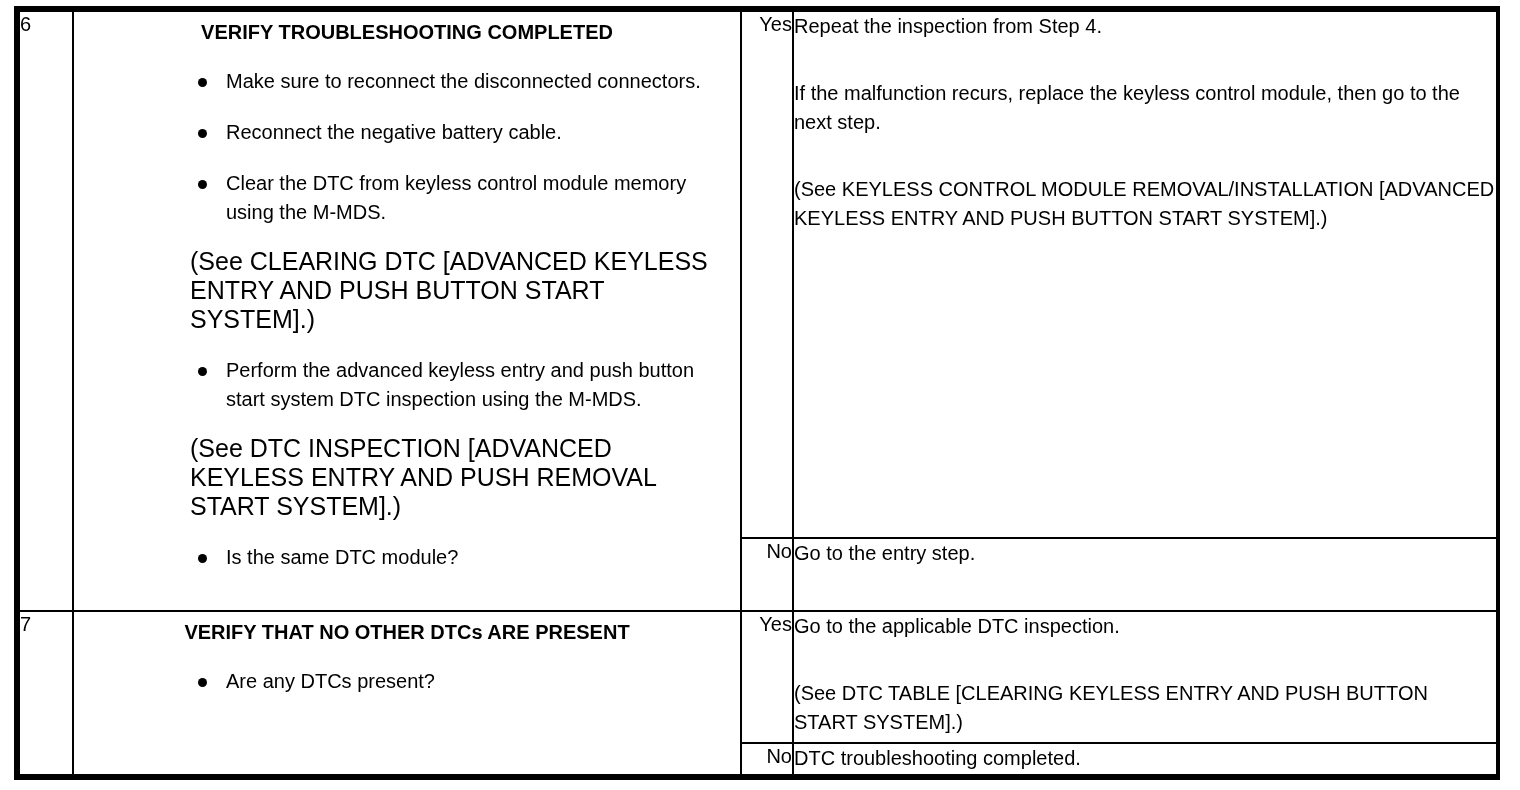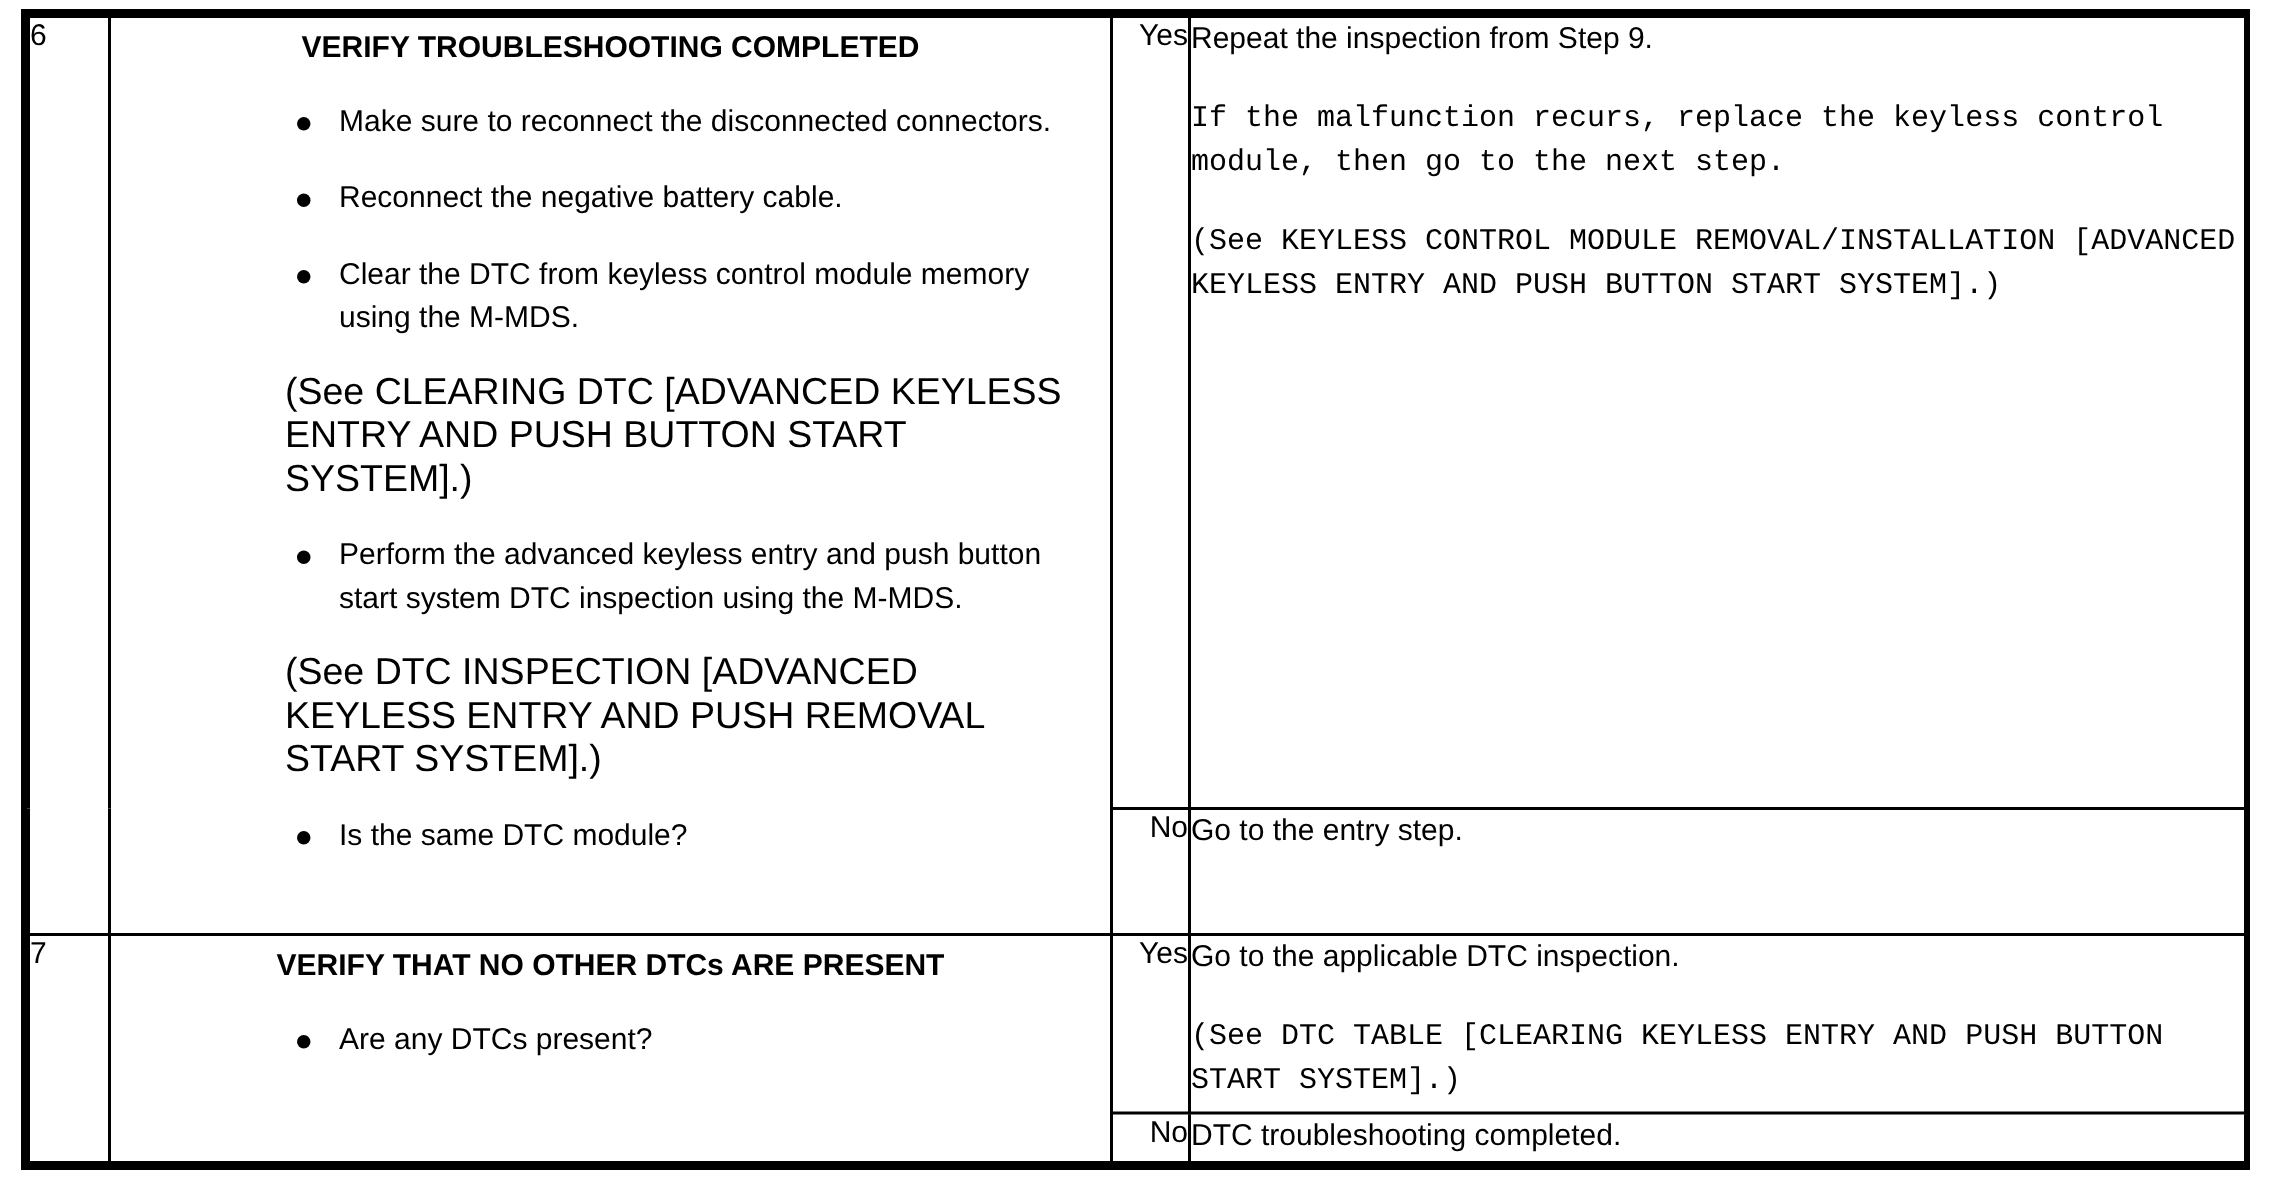--- a/index.html
+++ b/index.html
@@ -109,22 +109,21 @@
     font-size: 20px;
     line-height: 29px;
     padding: 6px 8px 6px 8px;
   }
 
   .result-para {
     margin: 0;
   }
 
   .result-para + .result-para {
-    margin-top: 24px;
-    font-family: Liberation Mono, monospace;
+    margin-top: 38px;
   }
 </style>
 </head>
 <body>
 
 <div class="sheet">
   <table class="dtc-table">
     <colgroup>
       <col class="c-step">
       <col class="c-action">
@@ -169,21 +168,21 @@
               <span class="dot"></span>
               <span>Is the same DTC module?</span>
             </div>
 
           </div>
         </td>
 
         <td class="yesno-cell">Yes</td>
 
         <td class="result-cell">
-          <p class="result-para">Repeat the inspection from Step 9.</p>
+          <p class="result-para">Repeat the inspection from Step 4.</p>
           <p class="result-para">If the malfunction recurs, replace the keyless control module, then go to the next step.</p>
           <p class="result-para">(See KEYLESS CONTROL MODULE REMOVAL/INSTALLATION [ADVANCED KEYLESS ENTRY AND PUSH BUTTON START SYSTEM].)</p>
         </td>
       </tr>
 
       <tr>
         <td class="yesno-cell">No</td>
         <td class="result-cell">
           <p class="result-para">Go to the entry step.</p>
         </td>

